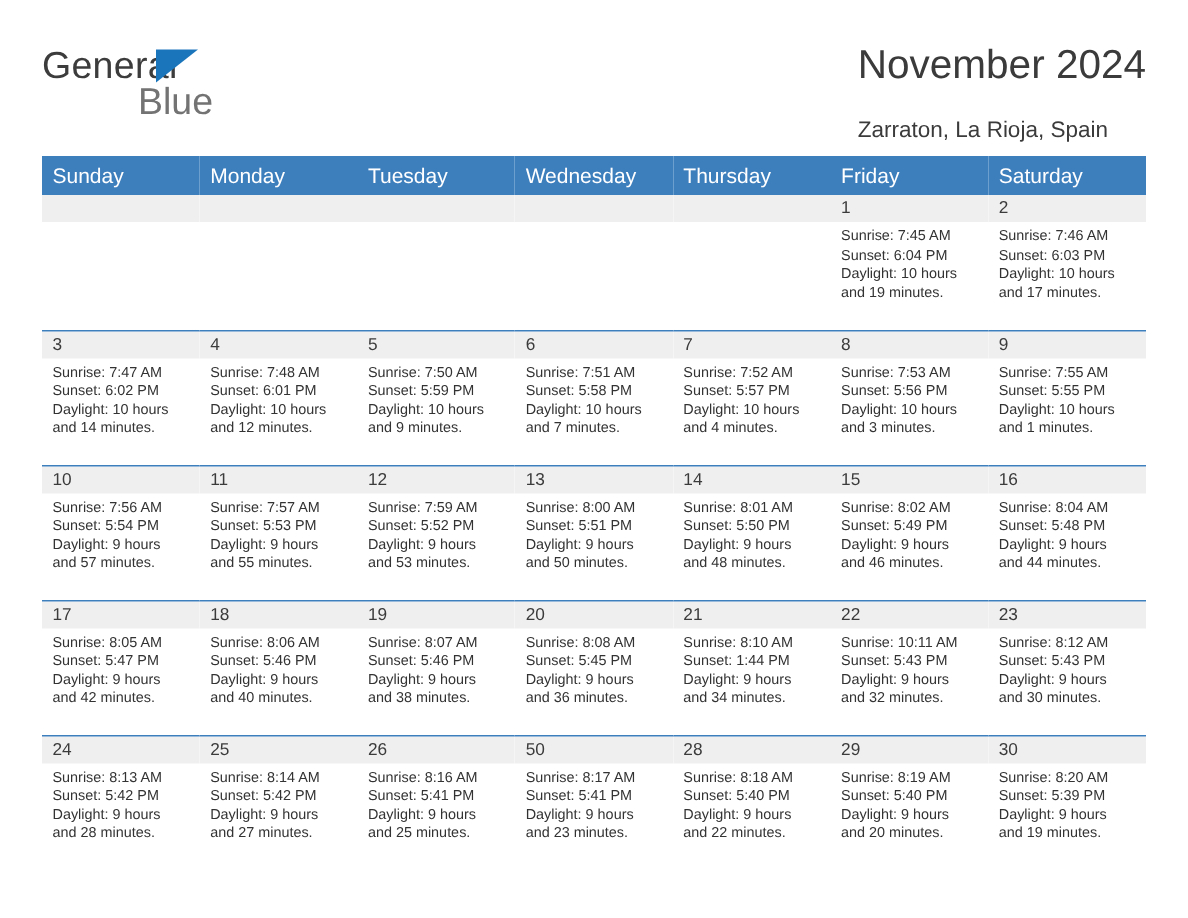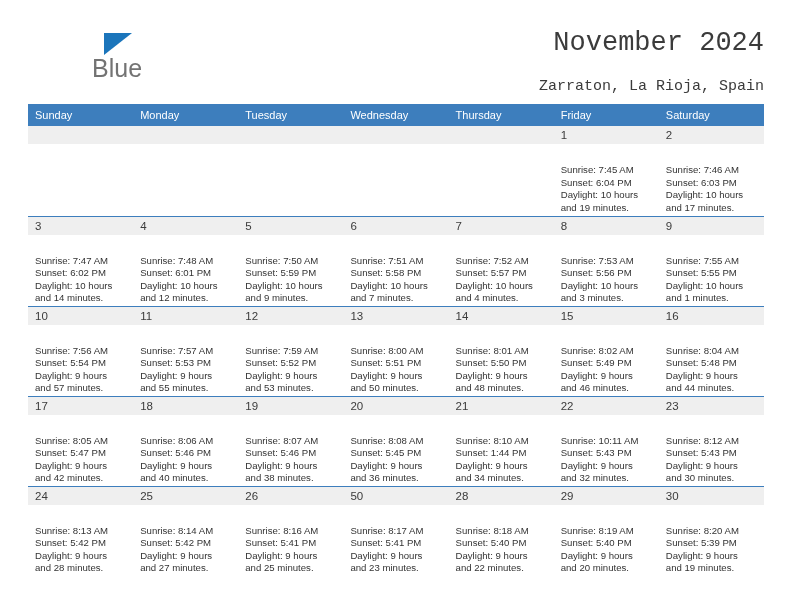--- a/index.html
+++ b/index.html
@@ -46,22 +46,20 @@
     position: absolute;
     left: 64px; top: 24px;
     font-size: 25px;
     color: #737373;
     line-height: 28px;
   }
 
   .titles {
     position: absolute;
     right: 0; top: 0;
-    text-align: right;
-    font-family: Liberation Mono, monospace;
   }
   .cal-title {
     font-size: 27px;
     color: #3b3b3b;
     line-height: 34px;
     white-space: nowrap;
   }
   .cal-sub {
     font-size: 15px;
     color: #3b3b3b;
@@ -74,21 +72,21 @@
   .cal {
     position: absolute;
     left: 28px; top: 104px;
     width: 736px;
     border-collapse: collapse;
     table-layout: fixed;
   }
   .cal th {
     background: #3d7ebd;
     color: #ffffff;
-    font-size: 11px;
+    font-size: 14px;
     font-weight: normal;
     text-align: left;
     padding: 5px 0 5px 7px;
     height: 21px;
     border: none;
   }
   .cal td {
     width: 105.14px;
     height: 90px;
     vertical-align: top;
@@ -104,35 +102,36 @@
     height: 18px;
     line-height: 18px;
     padding-left: 7px;
     font-size: 11.5px;
     color: #3b3b3b;
   }
   .daynum.empty {
     color: transparent;
   }
   .info {
-    padding: 20px 6px 0 7px;
+    padding: 4px 6px 0 7px;
     font-size: 9.6px;
     line-height: 12.6px;
     color: #333333;
   }
   .info div { white-space: nowrap; }
 </style>
 </head>
 <body>
 
 <div class="page">
 
   <div class="top">
 
     <div class="logo">
+      <span class="logo-general">General</span>
       <span class="logo-tri"></span>
       <span class="logo-blue">Blue</span>
     </div>
 
     <div class="titles">
       <div class="cal-title">November 2024</div>
       <div class="cal-sub">Zarraton, La Rioja, Spain</div>
     </div>
 
   </div>

